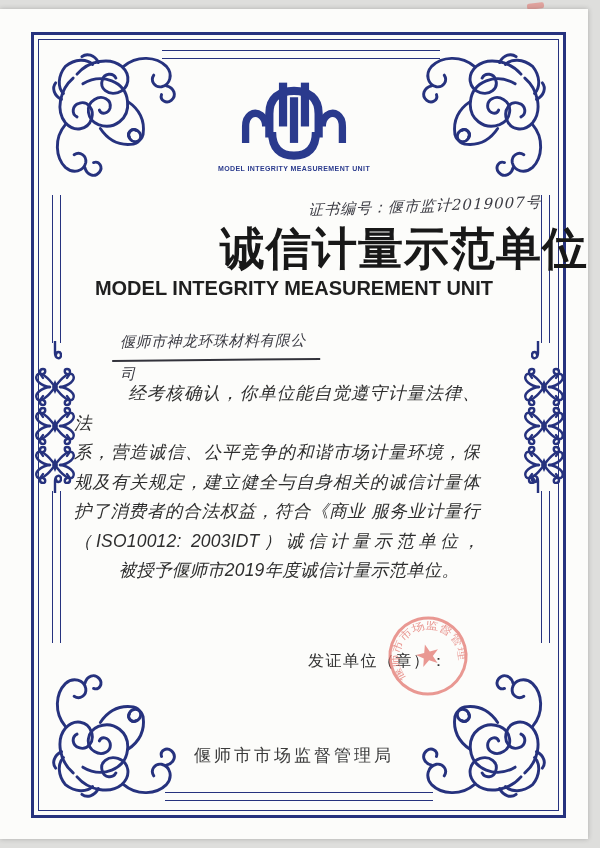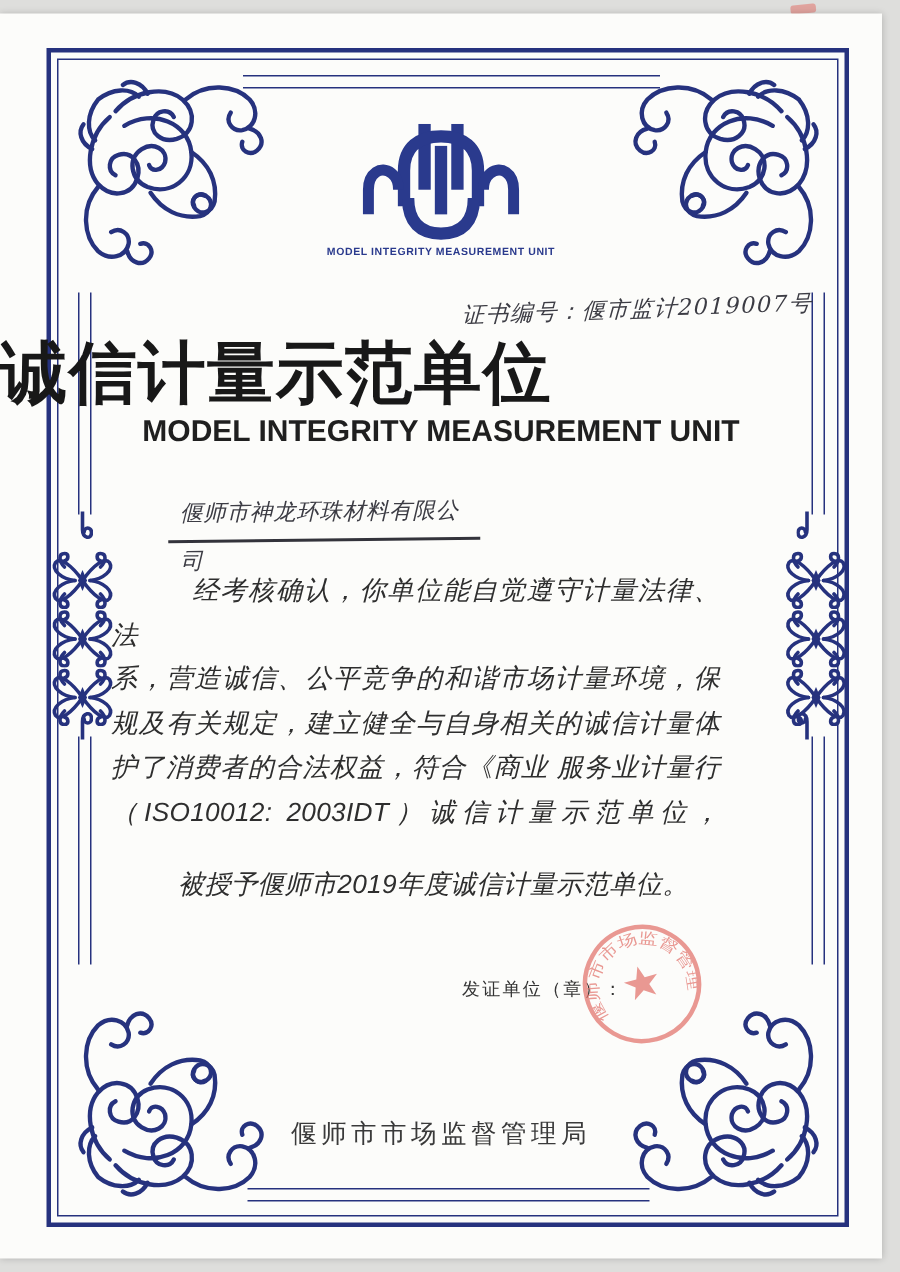--- a/index.html
+++ b/index.html
@@ -61,21 +61,21 @@
   }
   .hand{
     font-style:italic;color:#3c3c44;
     font-family:"DejaVu Serif","Liberation Serif",serif;
   }
   .cert-no{
     position:absolute;right:46px;top:188px;font-size:15px;
     transform:rotate(-2deg) skewX(-4deg);letter-spacing:1px;
   }
   .title-zh{
-    position:absolute;left:0;right:0;top:210px;text-align:left;
+    position:absolute;left:0;right:0;top:210px;text-align:right;
     font-size:45px;font-weight:bold;letter-spacing:1px;color:#181818;
     font-family:"Liberation Serif","DejaVu Serif",serif;
   }
   .title-en{
     position:absolute;left:0;right:0;top:268px;text-align:center;
     font-size:20px;font-weight:bold;letter-spacing:0;color:#1f1f1f;
   }
   .company{
     position:absolute;left:112px;top:316px;width:200px;height:34px;
     border-bottom:2px solid #33333b;
@@ -83,23 +83,23 @@
     transform:rotate(-0.6deg);letter-spacing:.5px;
   }
   .body{
     position:absolute;left:74px;top:370px;width:406px;
     font-size:17.5px;line-height:29.5px;color:var(--ink,#2e2e2e);
     letter-spacing:.2px;
     font-style:italic;
   }
   .body-line{text-align:justify;text-align-last:justify;}
   .body-line:first-child{text-indent:3.1em;}
-  .body-line:last-child{text-align-last:left;text-indent:2.55em;margin-top:19px;}
+  .body-line:last-child{text-align-last:left;text-indent:2.55em;}
   .issuer-label{
-    position:absolute;left:308px;top:642px;font-size:12px;
+    position:absolute;left:308px;top:642px;font-size:16px;
     letter-spacing:1.5px;color:#333;
   }
   .seal{
     position:absolute;left:368px;top:587px;width:120px;height:120px;
     opacity:.72;
   }
   .org-name{
     position:absolute;left:0;right:0;top:735px;text-align:center;
     font-size:17px;letter-spacing:3px;color:#3a3a3a;font-weight:500;
   }

